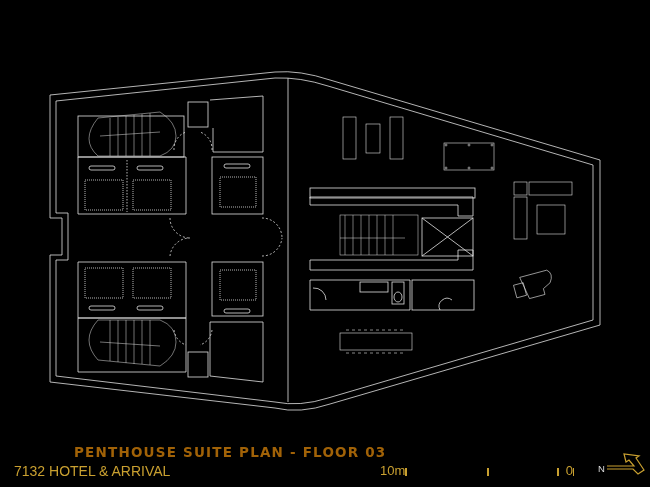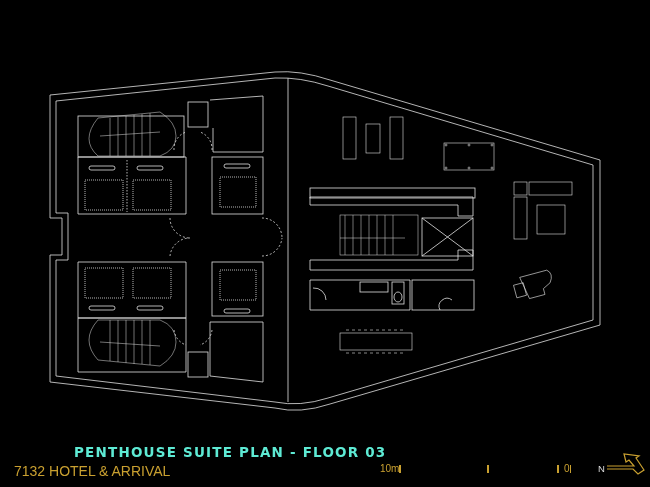--- a/index.html
+++ b/index.html
@@ -1,20 +1,20 @@
 <!DOCTYPE html>
 <html><head>
 <meta charset="utf-8">
 <style>
   html, body { margin:0; padding:0; background:#000; }
   body { width:650px; height:487px; position:relative; overflow:hidden; font-family:"Liberation Sans", sans-serif; }
   #plan { position:absolute; left:0; top:0; width:650px; height:440px; }
-  .title { position:absolute; left:74px; top:444px; color:#5eead4; font-family:"DejaVu Sans", sans-serif; font-weight:bold; font-size:13.5px; letter-spacing:1.2px; }
+  .title { position:absolute; left:74px; top:444px; color:#a16207; font-family:"DejaVu Sans", sans-serif; font-weight:bold; font-size:13.5px; letter-spacing:1.2px; }
   .subtitle { position:absolute; left:14px; top:463px; color:#c9a030; font-size:14px; }
-  .scale { position:absolute; top:463px; color:#c9a030; font-size:10px; }
+  .scale { position:absolute; top:463px; color:#c9a030; font-size:13px; }
   .scale .tick { display:inline-block; width:1.5px; height:8px; background:#c9a030; vertical-align:-1px; }
   .north { position:absolute; left:598px; top:452px; width:50px; height:28px; }
   .north .n { position:absolute; left:0; top:11px; color:#ddd; font-size:9.5px; }
 </style>
 </head>
 <body>
 
 <svg id="plan" viewBox="0 0 650 440" xmlns="http://www.w3.org/2000/svg" fill="none" stroke="#e2e2e2" stroke-width="0.8">
 
   <g>

